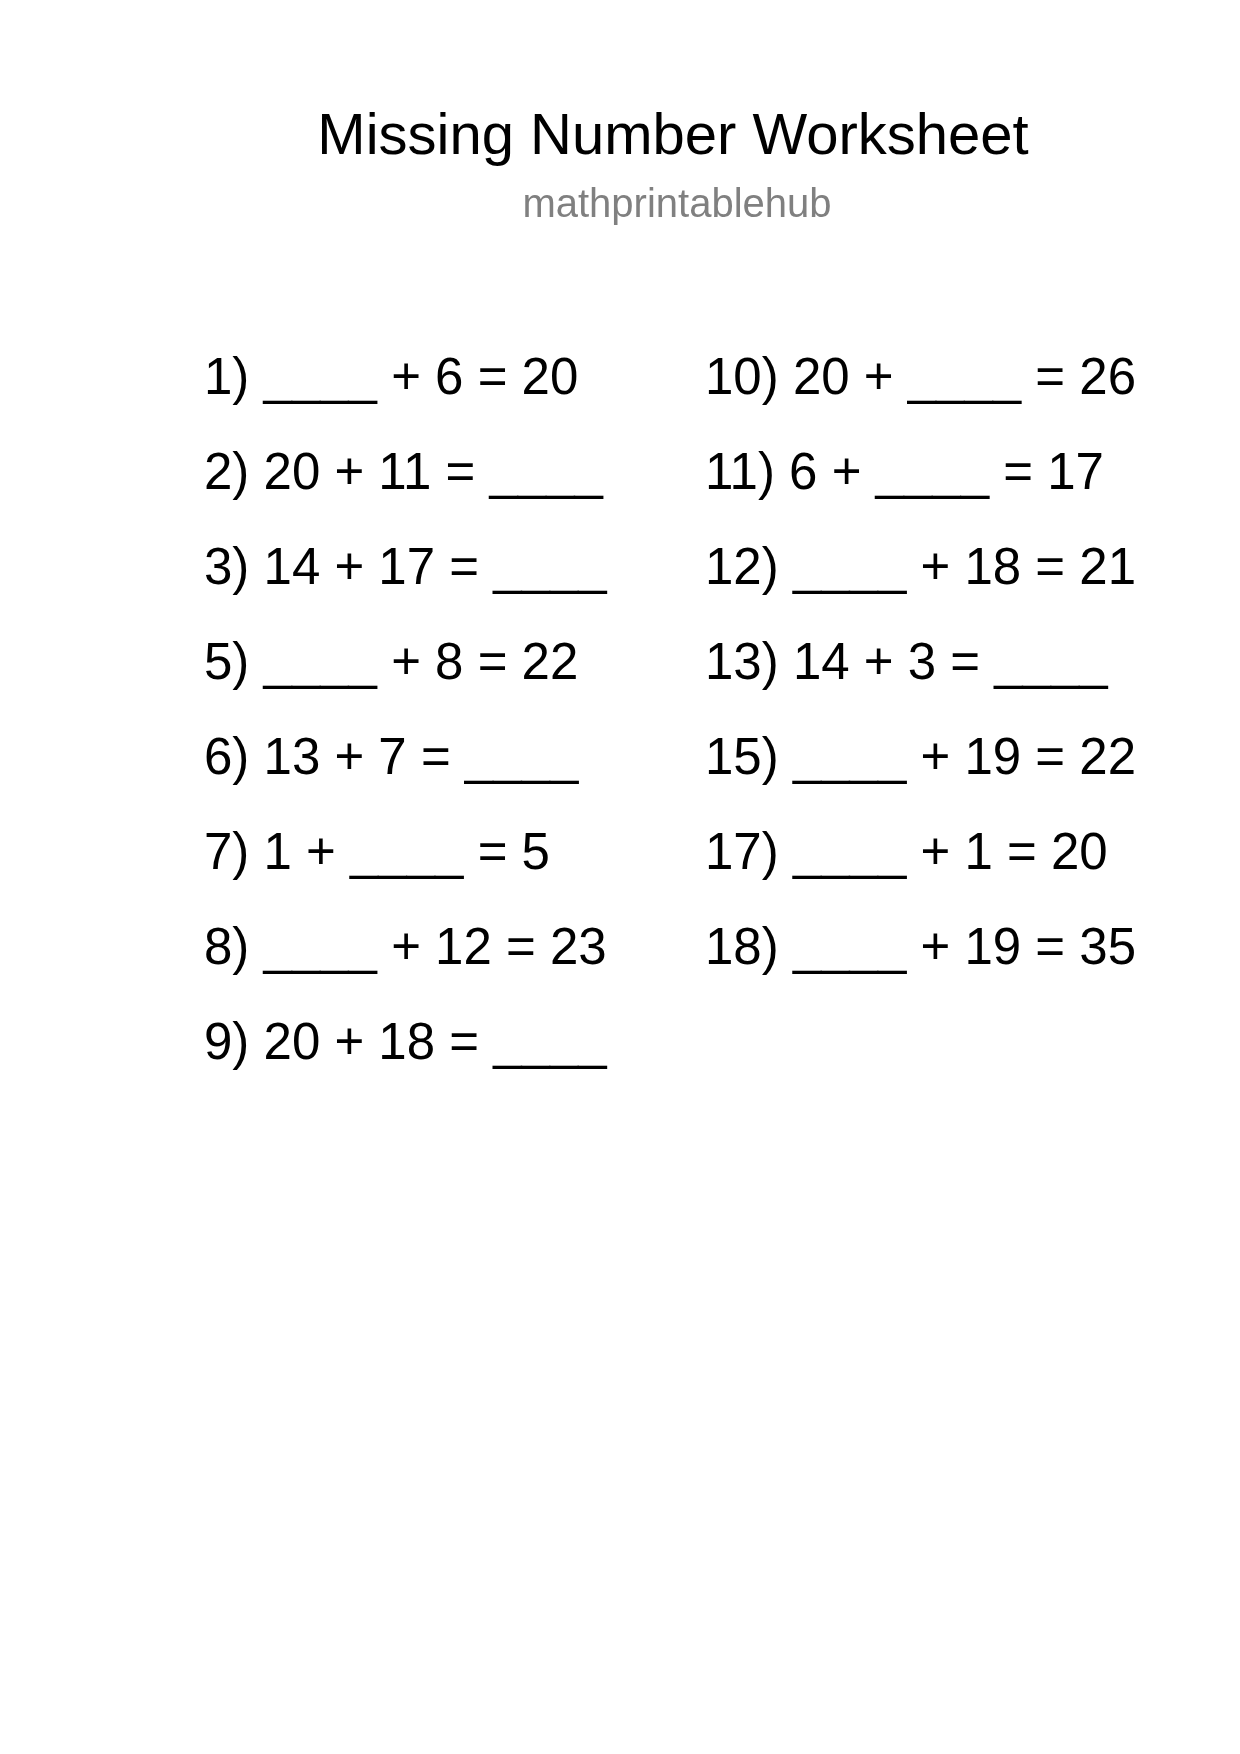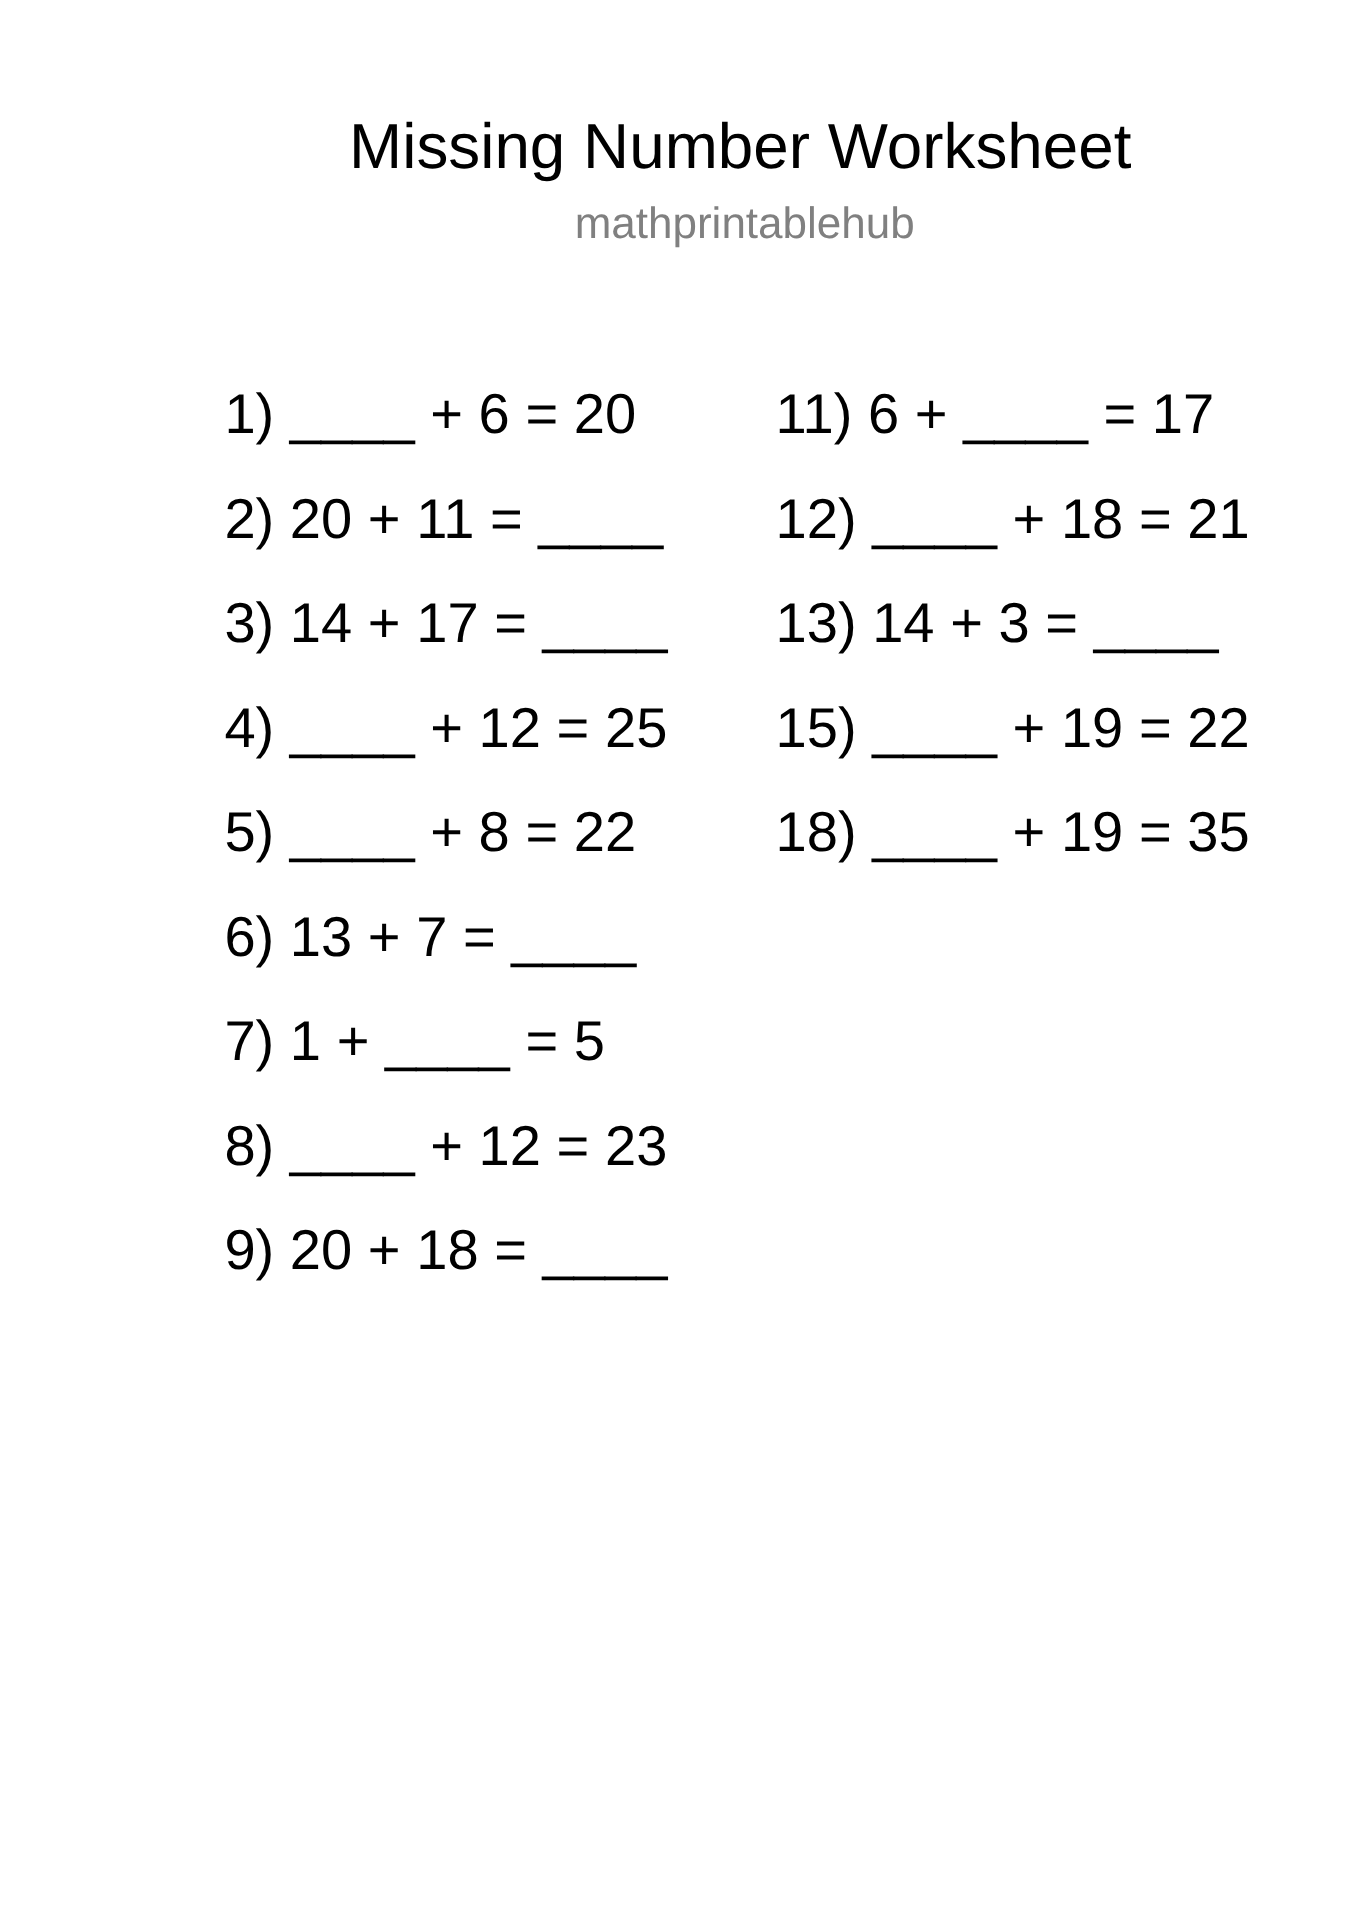--- a/index.html
+++ b/index.html
@@ -53,27 +53,28 @@
 </head>
 <body>
 
 <div class="title">Missing Number Worksheet</div>
 <div class="subtitle">mathprintablehub</div>
 
 <div class="column left">
   <div class="problem">1) ____ + 6 = 20</div>
   <div class="problem">2) 20 + 11 = ____</div>
   <div class="problem">3) 14 + 17 = ____</div>
-  <div class="problem">4) ____ + 12 = 25</div>
   <div class="problem">5) ____ + 8 = 22</div>
   <div class="problem">6) 13 + 7 = ____</div>
   <div class="problem">7) 1 + ____ = 5</div>
   <div class="problem">8) ____ + 12 = 23</div>
   <div class="problem">9) 20 + 18 = ____</div>
 </div>
 
 <div class="column right">
+  <div class="problem">10) 20 + ____ = 26</div>
   <div class="problem">11) 6 + ____ = 17</div>
   <div class="problem">12) ____ + 18 = 21</div>
   <div class="problem">13) 14 + 3 = ____</div>
   <div class="problem">15) ____ + 19 = 22</div>
+  <div class="problem">17) ____ + 1 = 20</div>
   <div class="problem">18) ____ + 19 = 35</div>
 </div>
 
 </body></html>

